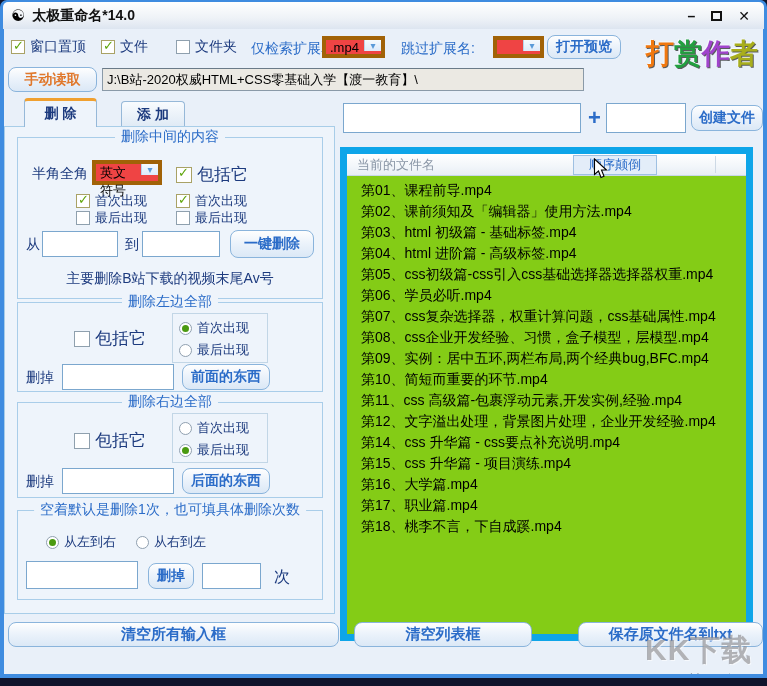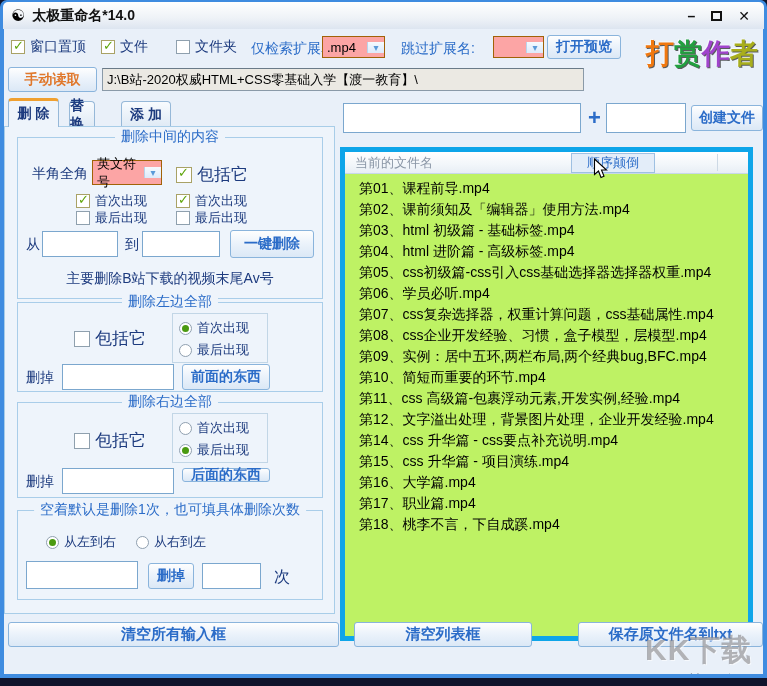--- a/index.html
+++ b/index.html
@@ -28,27 +28,27 @@
   .cb.checked { border-color:#a9a266; }
   .cb.checked::after { content:"✓"; position:absolute; left:1px; top:-3px;
         color:#5ea50a; font-size:13px; font-weight:bold; }
   .rb { width:13px; height:13px; background:#fff; border:1px solid #90a0b0;
         border-radius:50%; display:inline-block; position:relative; flex:0 0 auto; }
   .rb.sel::after { content:""; position:absolute; left:2px; top:2px; width:7px; height:7px;
         border-radius:50%; background:#4a9a10; }
   .ctrl-row { position:absolute; display:flex; align-items:center; gap:5px; }
 
   .btn { background:linear-gradient(#fefefe,#ecf3fb 45%,#dbe8f6);
-         border:1px solid #8ab4dc; border-radius:3px; color:#2b6cc8;
+         border:1px solid #8ab4dc; border-radius:8px; color:#2b6cc8;
          font-weight:bold; font-size:14px; display:flex; align-items:center;
          justify-content:center; cursor:default; white-space:nowrap;
          font-family:"Liberation Sans","DejaVu Sans",sans-serif; }
   .inp { background:#fff; border:1px solid #7ba7ce; font-size:13px; padding:0 4px;
          font-family:"Liberation Sans","DejaVu Sans",sans-serif; }
-  .combo { border:1px solid #a16207; background:#fca5a5; display:flex; align-items:center; }
+  .combo { border:4px solid #a16207; background:#ef4444; display:flex; align-items:flex-start; }
   .combo-val { flex:1; font-size:13px; color:#000; display:flex; align-items:center; padding:0 4px; }
   .combo-arrow { width:17px; background:linear-gradient(#f5fafe,#dceafa);
                  border-left:1px solid #b8d4ea; color:#5a9ad8; font-size:10px;
                  display:flex; align-items:center; justify-content:center; }
 
   .donate { position:absolute; left:636px; top:3px; width:124px; height:44px;
             display:flex; align-items:center; justify-content:center; }
   .donate span { font-size:28px; font-weight:bold;
             text-shadow:1px 1px 0 rgba(40,40,40,.75), -1px -1px 0 rgba(255,255,255,.5); }
 
@@ -61,21 +61,21 @@
   .panel { position:absolute; left:0; top:97px; width:331px; height:488px;
            border:1px solid #a8cde8; background:#eef4fb; z-index:2; }
 
   .group { position:absolute; left:12px; width:306px; border:1px solid #a9cde9; }
   .group-title { position:absolute; top:-10px; left:50%; transform:translateX(-50%);
                  background:#eef4fb; padding:0 6px; color:#2b6cc8; font-size:14px;
                  white-space:nowrap; z-index:1; }
   .subbox { position:absolute; border:1px solid #c2d6e6; }
 
   .list { position:absolute; left:336px; top:118px; width:413px; height:494px;
-          background:#bef264; border:5px solid #0ea5e9; }
+          background:#84cc16; border:7px solid #0ea5e9; }
   .list-header { height:22px; background:linear-gradient(#ffffff,#f2f6fa 60%,#e8eef5);
                  border-bottom:1px solid #c8d8e8; display:flex; align-items:center;
                  position:relative; }
   .list-header-label { color:#8a96a6; font-size:13px; padding-left:10px; }
   .hdr-sep { position:absolute; right:30px; top:2px; bottom:2px; width:1px; background:#cdd9e5; }
   .reverse-btn { position:absolute; left:226px; top:1px; width:84px; height:20px;
                  background:#e3edf9; border:1px solid #9ec0e2; color:#2b6cc8;
                  font-size:13px; display:flex; align-items:center; justify-content:center; }
   .file-rows { padding:4px 0 0 14px; }
   .file-row { font-size:14px; color:#000; line-height:21px; white-space:nowrap; }
@@ -133,23 +133,23 @@
     <div class="donate">
       <span style="color:#f07810;">打</span>
       <span style="color:#22a040;">赏</span>
       <span style="color:#a044cc;">作</span>
       <span style="color:#a8ae1c;">者</span>
     </div>
 
     <div class="btn" style="position:absolute; left:4px; top:38px; width:89px; height:25px; color:#e0782c;">手动读取</div>
     <input class="inp" style="position: absolute; left: 98px; top: 39px; width: 482px; height: 23px; background: rgb(235, 233, 227); border-width: 1px; border-style: solid; border-color: rgb(106, 122, 136) rgb(138, 154, 168) rgb(138, 154, 168); border-image: initial; color: rgb(0, 0, 0);" value="J:\B站-2020权威HTML+CSS零基础入学【渡一教育】\">
 
-    <div class="tab active" style="left:4px; width:51px;">删 除</div>
+    <div class="tab active" style="left:20px; width:73px;">删 除</div>
     <div class="tab" style="left:65px; width:26px;">替 换</div>
-    <div class="tab" style="left:117px; width:50px;">添 加</div>
+    <div class="tab" style="left:117px; width:64px;">添 加</div>
     <div class="tab" style="left:169px; width:62px;margin-top:44px;">特殊功能</div>
 
     <div class="panel">
 
       <div class="group" style="top:10px; height:162px;">
         <span class="group-title">删除中间的内容</span>
         <span class="lbl" style="position:absolute; left:14px; top:27px;">半角全角</span>
         <div class="combo" style="position:absolute; left:74px; top:22px; width:70px; height:25px;">
           <span class="combo-val">英文符号</span>
           <span class="combo-arrow">▾</span>
@@ -217,21 +217,21 @@
             <span class="rb"></span>
             <span class="lbl" style="font-size:13px;">首次出现</span>
           </div>
           <div class="ctrl-row" style="left:6px; top:27px;">
             <span class="rb sel"></span>
             <span class="lbl" style="font-size:13px;">最后出现</span>
           </div>
         </div>
         <span class="lbl" style="position:absolute; left:8px; top:70px;">删掉</span>
         <input class="inp" style="position: absolute; left: 44px; top: 65px; width: 112px; height: 26px;">
-        <div class="btn" style="position:absolute; left:164px; top:65px; width:88px; height:14px;">后面的东西</div>
+        <div class="btn" style="position:absolute; left:164px; top:65px; width:88px; height:26px;">后面的东西</div>
       </div>
 
       <div class="group" style="top:383px; height:90px;">
         <span class="group-title">空着默认是删除1次，也可填具体删除次数</span>
         <div class="ctrl-row" style="left:28px; top:22px;">
           <span class="rb sel"></span>
           <span class="lbl" style="font-size:13px;">从左到右</span>
         </div>
         <div class="ctrl-row" style="left:118px; top:22px;">
           <span class="rb"></span>

